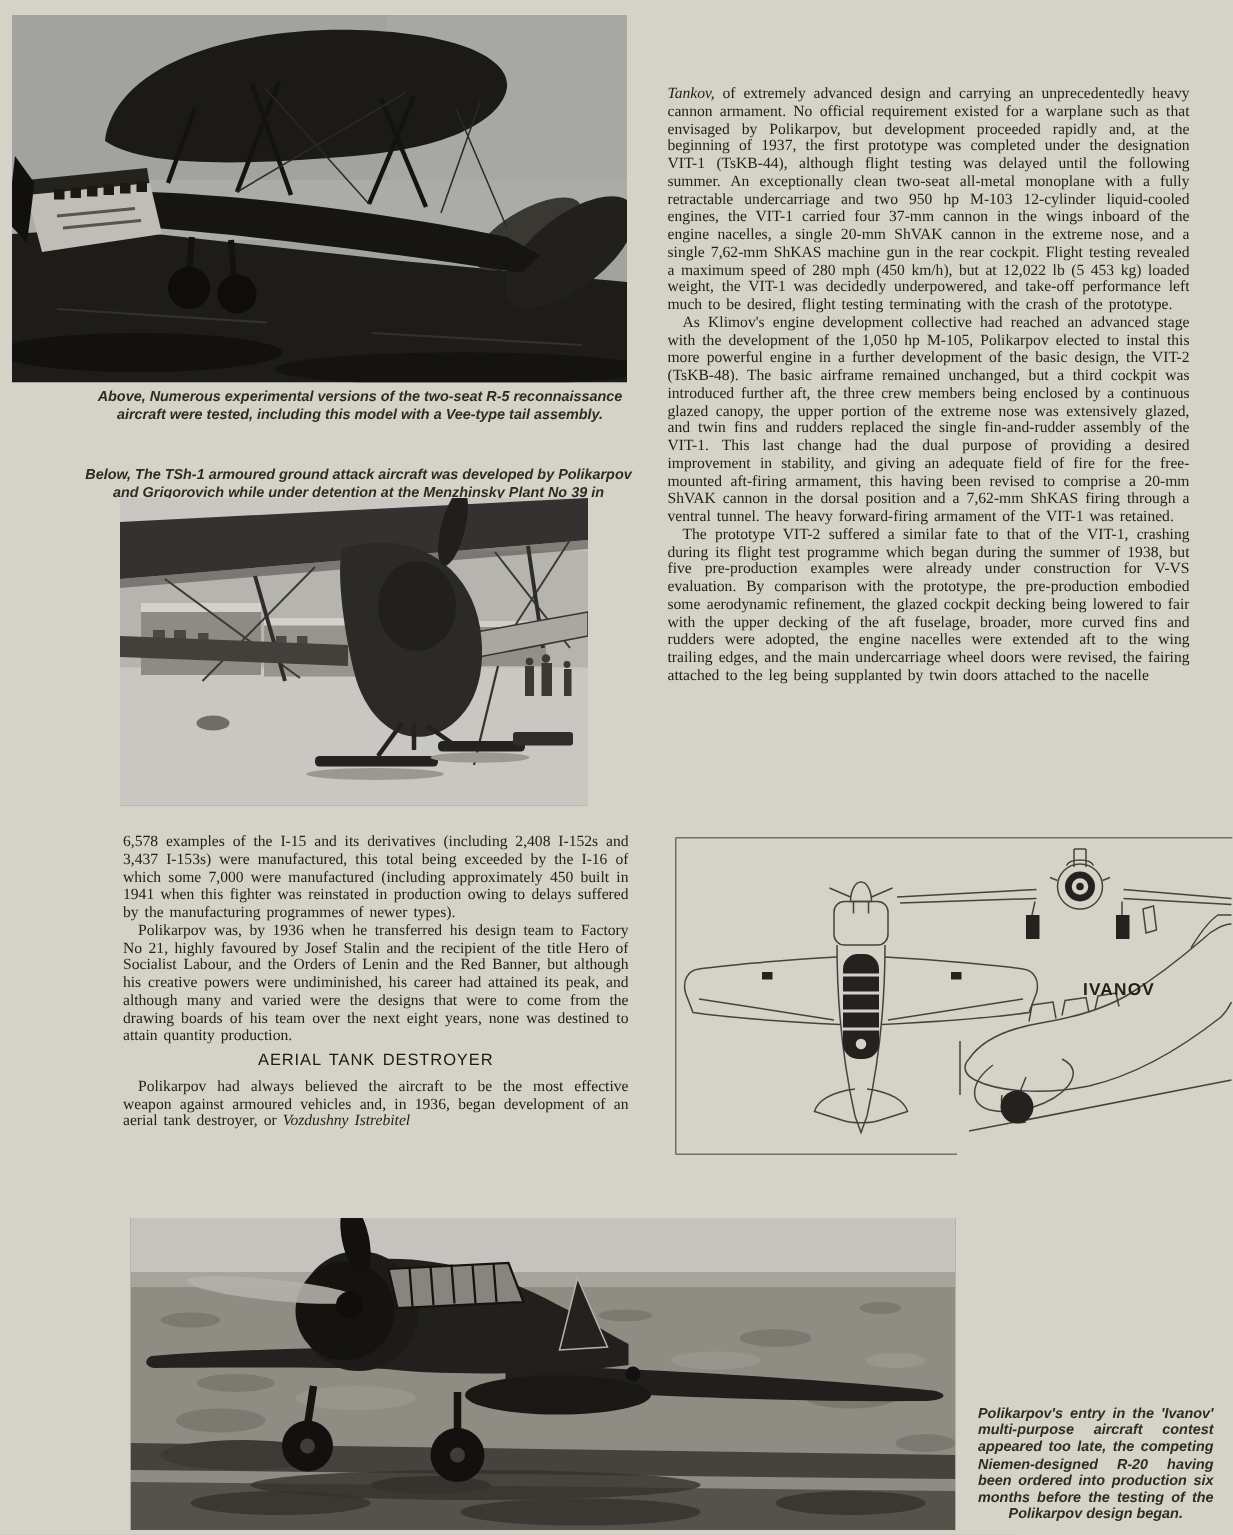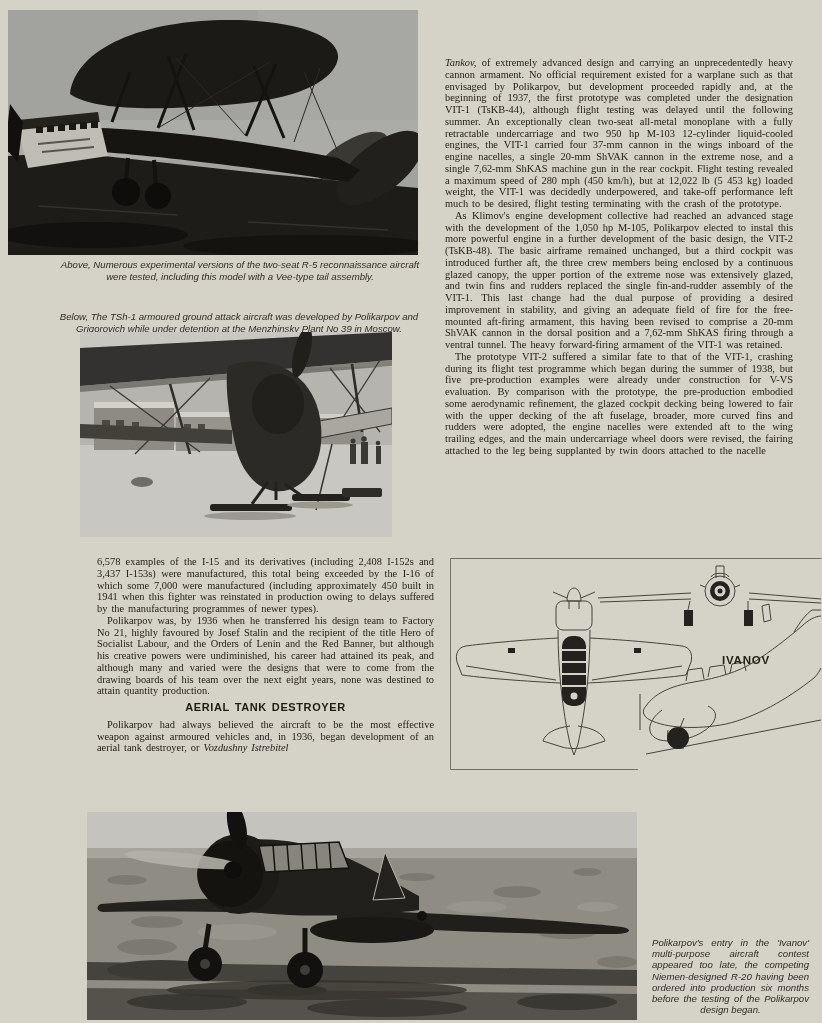--- a/index.html
+++ b/index.html
@@ -21,34 +21,34 @@
     text-align:justify;
     word-spacing:1.4px;
     color:#262118;
   }
   .body-text p{margin:0;}
   .body-text p.indent{text-indent:10px;}
   .ital{font-style:italic;}
   .caption{
     font-family:"Liberation Sans", sans-serif;
     font-style:italic;
-    font-weight:400;
+    font-weight:700;
     font-size:9.6px;
     line-height:12.4px;
     text-align:center;
     color:#2f2a23;
   }
   .caption-just{
     text-align:justify;
     text-align-last:center;
     line-height:11.2px;
   }
   .section-heading{
     font-family:"Liberation Sans", sans-serif;
-    font-weight:700;
+    font-weight:400;
     font-size:11px;
     letter-spacing:.6px;
     text-align:center;
     margin:5px 0 5px 0 !important;
     text-indent:0 !important;
     color:#1d1914;
   }
   .diagram-frame{
     position:absolute;
     left:450px;top:558px;width:432px;height:212px;
@@ -181,21 +181,21 @@
           <rect x="281" y="110" width="7" height="22"></rect>
         <rect x="296" y="114" width="5" height="18"></rect>
         <circle cx="273" cy="109" r="2.5"></circle>
           <circle cx="284" cy="107" r="2.8"></circle>
           <circle cx="298" cy="111" r="2.3"></circle>
       </g>
       <ellipse cx="62" cy="150" rx="11" ry="5" fill="#6f6d66"></ellipse>
     </svg>
   </div>
 
-  <div class="abs body-text" style="left:82px;top:556px;width:337px;height:224px;overflow:hidden;margin-left:15px;">
+  <div class="abs body-text" style="left:82px;top:556px;width:337px;height:224px;overflow:hidden;">
     <p>6,578 examples of the I-15 and its derivatives (including 2,408 I-152s and 3,437 I-153s) were manufactured, this total being exceeded by the I-16 of which some 7,000 were manufactured (including approximately 450 built in 1941 when this fighter was reinstated in production owing to delays suffered by the manufacturing programmes of newer types).</p>
     <p class="indent">Polikarpov was, by 1936 when he transferred his design team to Factory No 21, highly favoured by Josef Stalin and the recipient of the title Hero of Socialist Labour, and the Orders of Lenin and the Red Banner, but although his creative powers were undiminished, his career had attained its peak, and although many and varied were the designs that were to come from the drawing boards of his team over the next eight years, none was destined to attain quantity production.</p>
     <p class="section-heading">AERIAL TANK DESTROYER</p>
     <p class="indent"><span>Polikarpov had always believed the aircraft to be the most effective weapon against armoured vehicles and, in 1936, began development of an aerial tank destroyer, or </span><span class="ital">Vozdushny Istrebitel</span></p>
   </div>
 
   <div class="abs body-text" style="left:445px;top:57px;width:348px;height:496px;overflow:hidden;">
     <p><span class="ital">Tankov,</span><span> of extremely advanced design and carrying an unprecedentedly heavy cannon armament.  No official requirement existed for a warplane such as that envisaged by Polikarpov, but development proceeded rapidly and, at the beginning of 1937, the first prototype was completed under the designation VIT-1 (TsKB-44), although flight testing was delayed until the following summer.  An exceptionally clean two-seat all-metal monoplane with a fully retractable undercarriage and two 950 hp M-103 12-cylinder liquid-cooled engines, the VIT-1 carried four 37-mm cannon in the wings inboard of the engine nacelles, a single 20-mm ShVAK cannon in the extreme nose, and a single 7,62-mm ShKAS machine gun in the rear cockpit.  Flight testing revealed a maximum speed of 280 mph (450 km/h), but at 12,022 lb (5 453 kg) loaded weight, the VIT-1 was decidedly underpowered, and take-off performance left much to be desired, flight testing terminating with the crash of the prototype.</span></p>
     <p class="indent">As Klimov's engine development collective had reached an advanced stage with the development of the 1,050 hp M-105, Polikarpov elected to instal this more powerful engine in a further development of the basic design, the VIT-2 (TsKB-48).  The basic airframe remained unchanged, but a third cockpit was introduced further aft, the three crew members being enclosed by a continuous glazed canopy, the upper portion of the extreme nose was extensively glazed, and twin fins and rudders replaced the single fin-and-rudder assembly of the VIT-1.  This last change had the dual purpose of providing a desired improvement in stability, and giving an adequate field of fire for the free-mounted aft-firing armament, this having been revised to comprise a 20-mm ShVAK cannon in the dorsal position and a 7,62-mm ShKAS firing through a ventral tunnel.  The heavy forward-firing armament of the VIT-1 was retained.</p>
     <p class="indent">The prototype VIT-2 suffered a similar fate to that of the VIT-1, crashing during its flight test programme which began during the summer of 1938, but five pre-production examples were already under construction for V-VS evaluation.  By comparison with the prototype, the pre-production embodied some aerodynamic refinement, the glazed cockpit decking being lowered to fair with the upper decking of the aft fuselage, broader, more curved fins and rudders were adopted, the engine nacelles were extended aft to the wing trailing edges, and the main undercarriage wheel doors were revised, the fairing attached to the leg being supplanted by twin doors attached to the nacelle</p>

